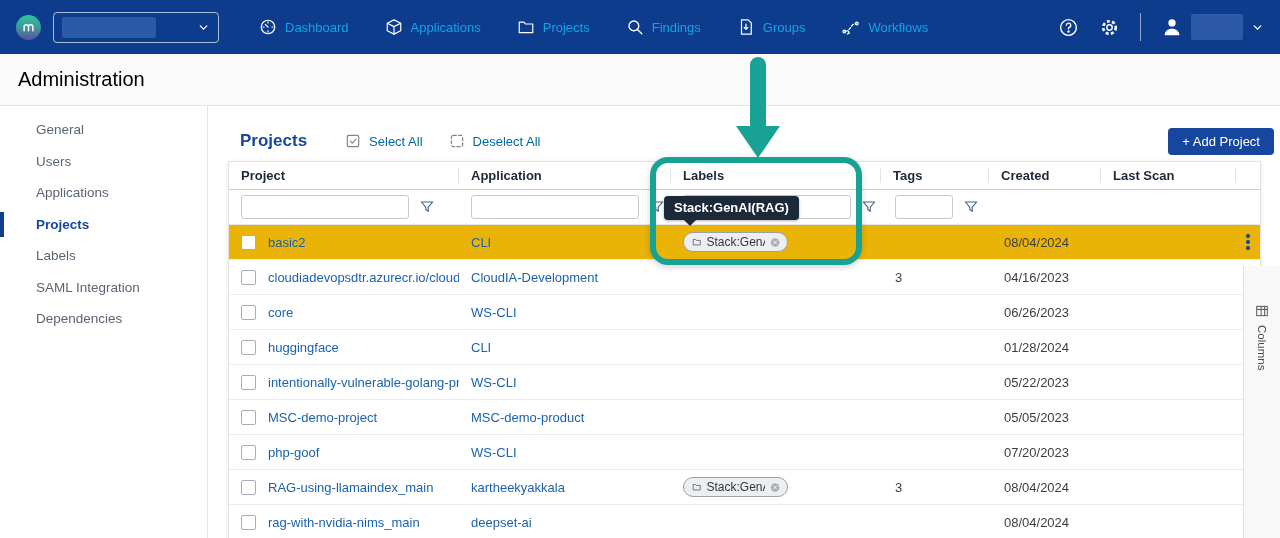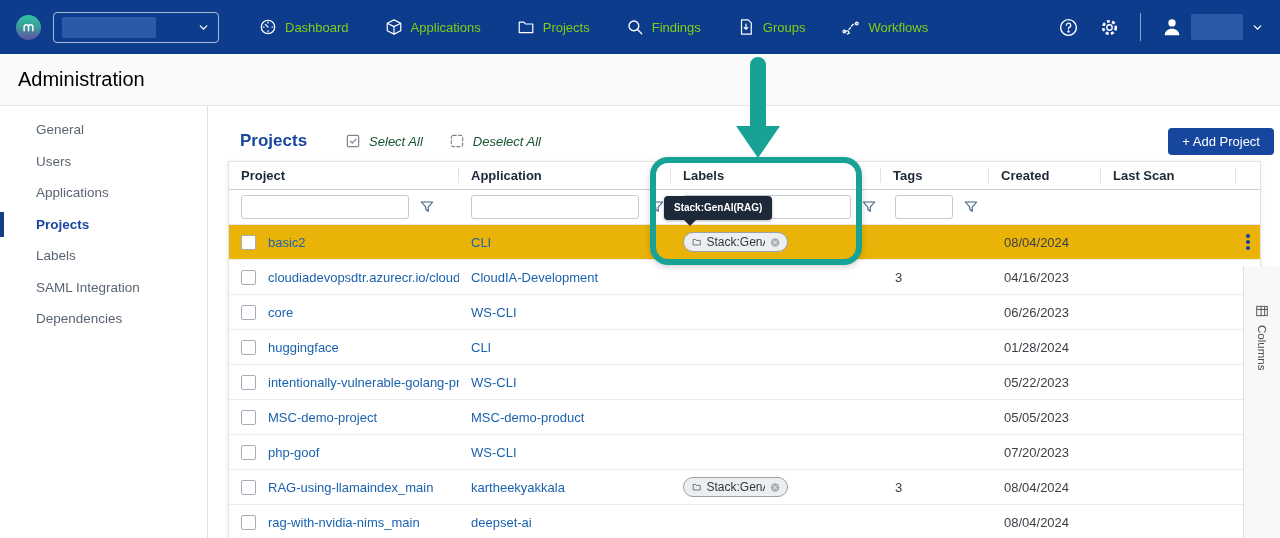--- a/index.html
+++ b/index.html
@@ -9,21 +9,21 @@
 
   
   .nav { position:relative; height:54px; background:#0d3c8c; display:flex; align-items:center; padding:0 16px; }
   .logo { width:25px; height:25px; border-radius:50%; background:linear-gradient(180deg,#2ec4a0 0%,#3a9e9b 45%,#5e51a5 100%);
           display:flex; align-items:center; justify-content:center; flex:0 0 auto; }
   .org-select { margin-left:12px; width:166px; height:31px; border:1px solid rgba(255,255,255,.65); border-radius:4px;
           display:flex; align-items:center; padding:0 8px; }
   .org-redacted { width:94px; height:21px; background:#2d5aa8; border-radius:2px; }
   .org-select svg { margin-left:auto; }
   .nav-items { display:flex; align-items:center; margin-left:40px; gap:36px; }
-  .nav-item { display:flex; align-items:center; gap:8px; color:#84cc16; font-size:13px; cursor:pointer; white-space:nowrap; }
+  .nav-item { display:flex; align-items:center; gap:8px; color:#0ea5e9; font-size:13px; cursor:pointer; white-space:nowrap; }
   .nav-right { margin-left:auto; display:flex; align-items:center; gap:20px; }
   .nav-divider { width:1px; height:28px; background:rgba(255,255,255,.55); }
   .user-box { display:flex; align-items:center; gap:8px; }
   .user-redacted { width:52px; height:26px; background:#2d5aa8; border-radius:2px; }
 
   
   .page-head { height:51px; display:flex; align-items:center; padding:0 18px; background:#fafafa; }
   .page-title { font-size:20px; color:#000000; }
 
   
@@ -31,21 +31,21 @@
   .sidebar { width:208px; background:#fff; border-right:1px solid #e2e2e2; padding-top:8px; }
   .side-item { position:relative; height:31.5px; line-height:31.5px; padding-left:36px; font-size:13.5px; color:#5a6472; cursor:pointer; }
   .side-item.active { color:#17469e; font-weight:bold; }
   .side-item.active::before { content:""; position:absolute; left:0; top:3px; bottom:3px; width:4px; background:#123f8a; }
 
   .main { position:relative; flex:1; }
 
   
   .toolbar { display:flex; align-items:center; margin:15px 0 0 20px; width:1046px; height:40px; }
   .tbl-title { font-size:17px; font-weight:bold; color:#17469e; margin-left:12px; }
-  .sel-group { display:flex; align-items:center; gap:8px; margin-left:38px; color:#14532d; font-size:13px; cursor:pointer;font-style:italic; }
+  .sel-group { display:flex; align-items:center; gap:8px; margin-left:38px; color:#0369a1; font-size:13px; cursor:pointer; }
   .sel-group + .sel-group { margin-left:26px; }
   .add-btn { margin-left:auto; height:27px; background:#17469e; color:#fff; font-size:13px; border:none; border-radius:4px;
              padding:0 14px; cursor:pointer; font-family:"Liberation Sans",sans-serif; }
 
   
   .tbl { position:relative; margin-left:20px; width:1033px; background:#fff; border:1px solid #e3e3e3;
          box-shadow:0 1px 4px rgba(0,0,0,.10); }
   .grid-row { display:grid; grid-template-columns:230px 212px 210px 108px 112px 135px 24px; align-items:center; }
   .thead { height:28px; border-bottom:1px solid #c9ced6; }
   .th { font-size:13px; font-weight:bold; color:#1d2939; padding-left:12px; position:relative; height:100%; display:flex; align-items:center; }
@@ -70,21 +70,21 @@
           background:#eceef0; border-radius:10px; font-size:12px; color:#33383e; max-width:105px; }
   .chip .chip-txt { overflow:hidden; white-space:nowrap; }
 
   
   .col-strip { position:absolute; right:0; top:160px; bottom:0; width:37px; background:#f8f8f8; border-left:1px solid #e0e0e0;
                display:flex; flex-direction:column; align-items:center; padding-top:38px; gap:7px; }
   .col-strip .vtext { writing-mode:vertical-rl; font-size:11.5px; color:#4a4f55; }
 
   
   .tip { position:absolute; left:664px; top:196px; height:24px; line-height:24px; padding:0 10px; background:#1d2939; color:#fff;
-         font-size:10px; font-weight:bold; border-radius:4px; z-index:5; box-shadow:0 1px 3px rgba(0,0,0,.3); }
+         font-size:13px; font-weight:bold; border-radius:4px; z-index:5; box-shadow:0 1px 3px rgba(0,0,0,.3); }
   .tip::after { content:""; position:absolute; left:20px; bottom:-6px; border-left:6px solid transparent;
          border-right:6px solid transparent; border-top:6px solid #1d2939; }
   .hilite { position:absolute; left:650px; top:157px; width:212px; height:108px; border:6px solid #17a295; border-radius:18px;
          z-index:6; pointer-events:none; box-shadow:0 2px 6px rgba(0,0,0,.18); }
   .arrow-shaft { position:absolute; left:750px; top:57px; width:16px; height:71px; background:#17a295;
          border-radius:8px 8px 0 0; z-index:7; }
   .arrow-head { position:absolute; left:736px; top:126px; width:0; height:0; border-left:22px solid transparent;
          border-right:22px solid transparent; border-top:32px solid #17a295; z-index:7; }
 </style>
 </head>

